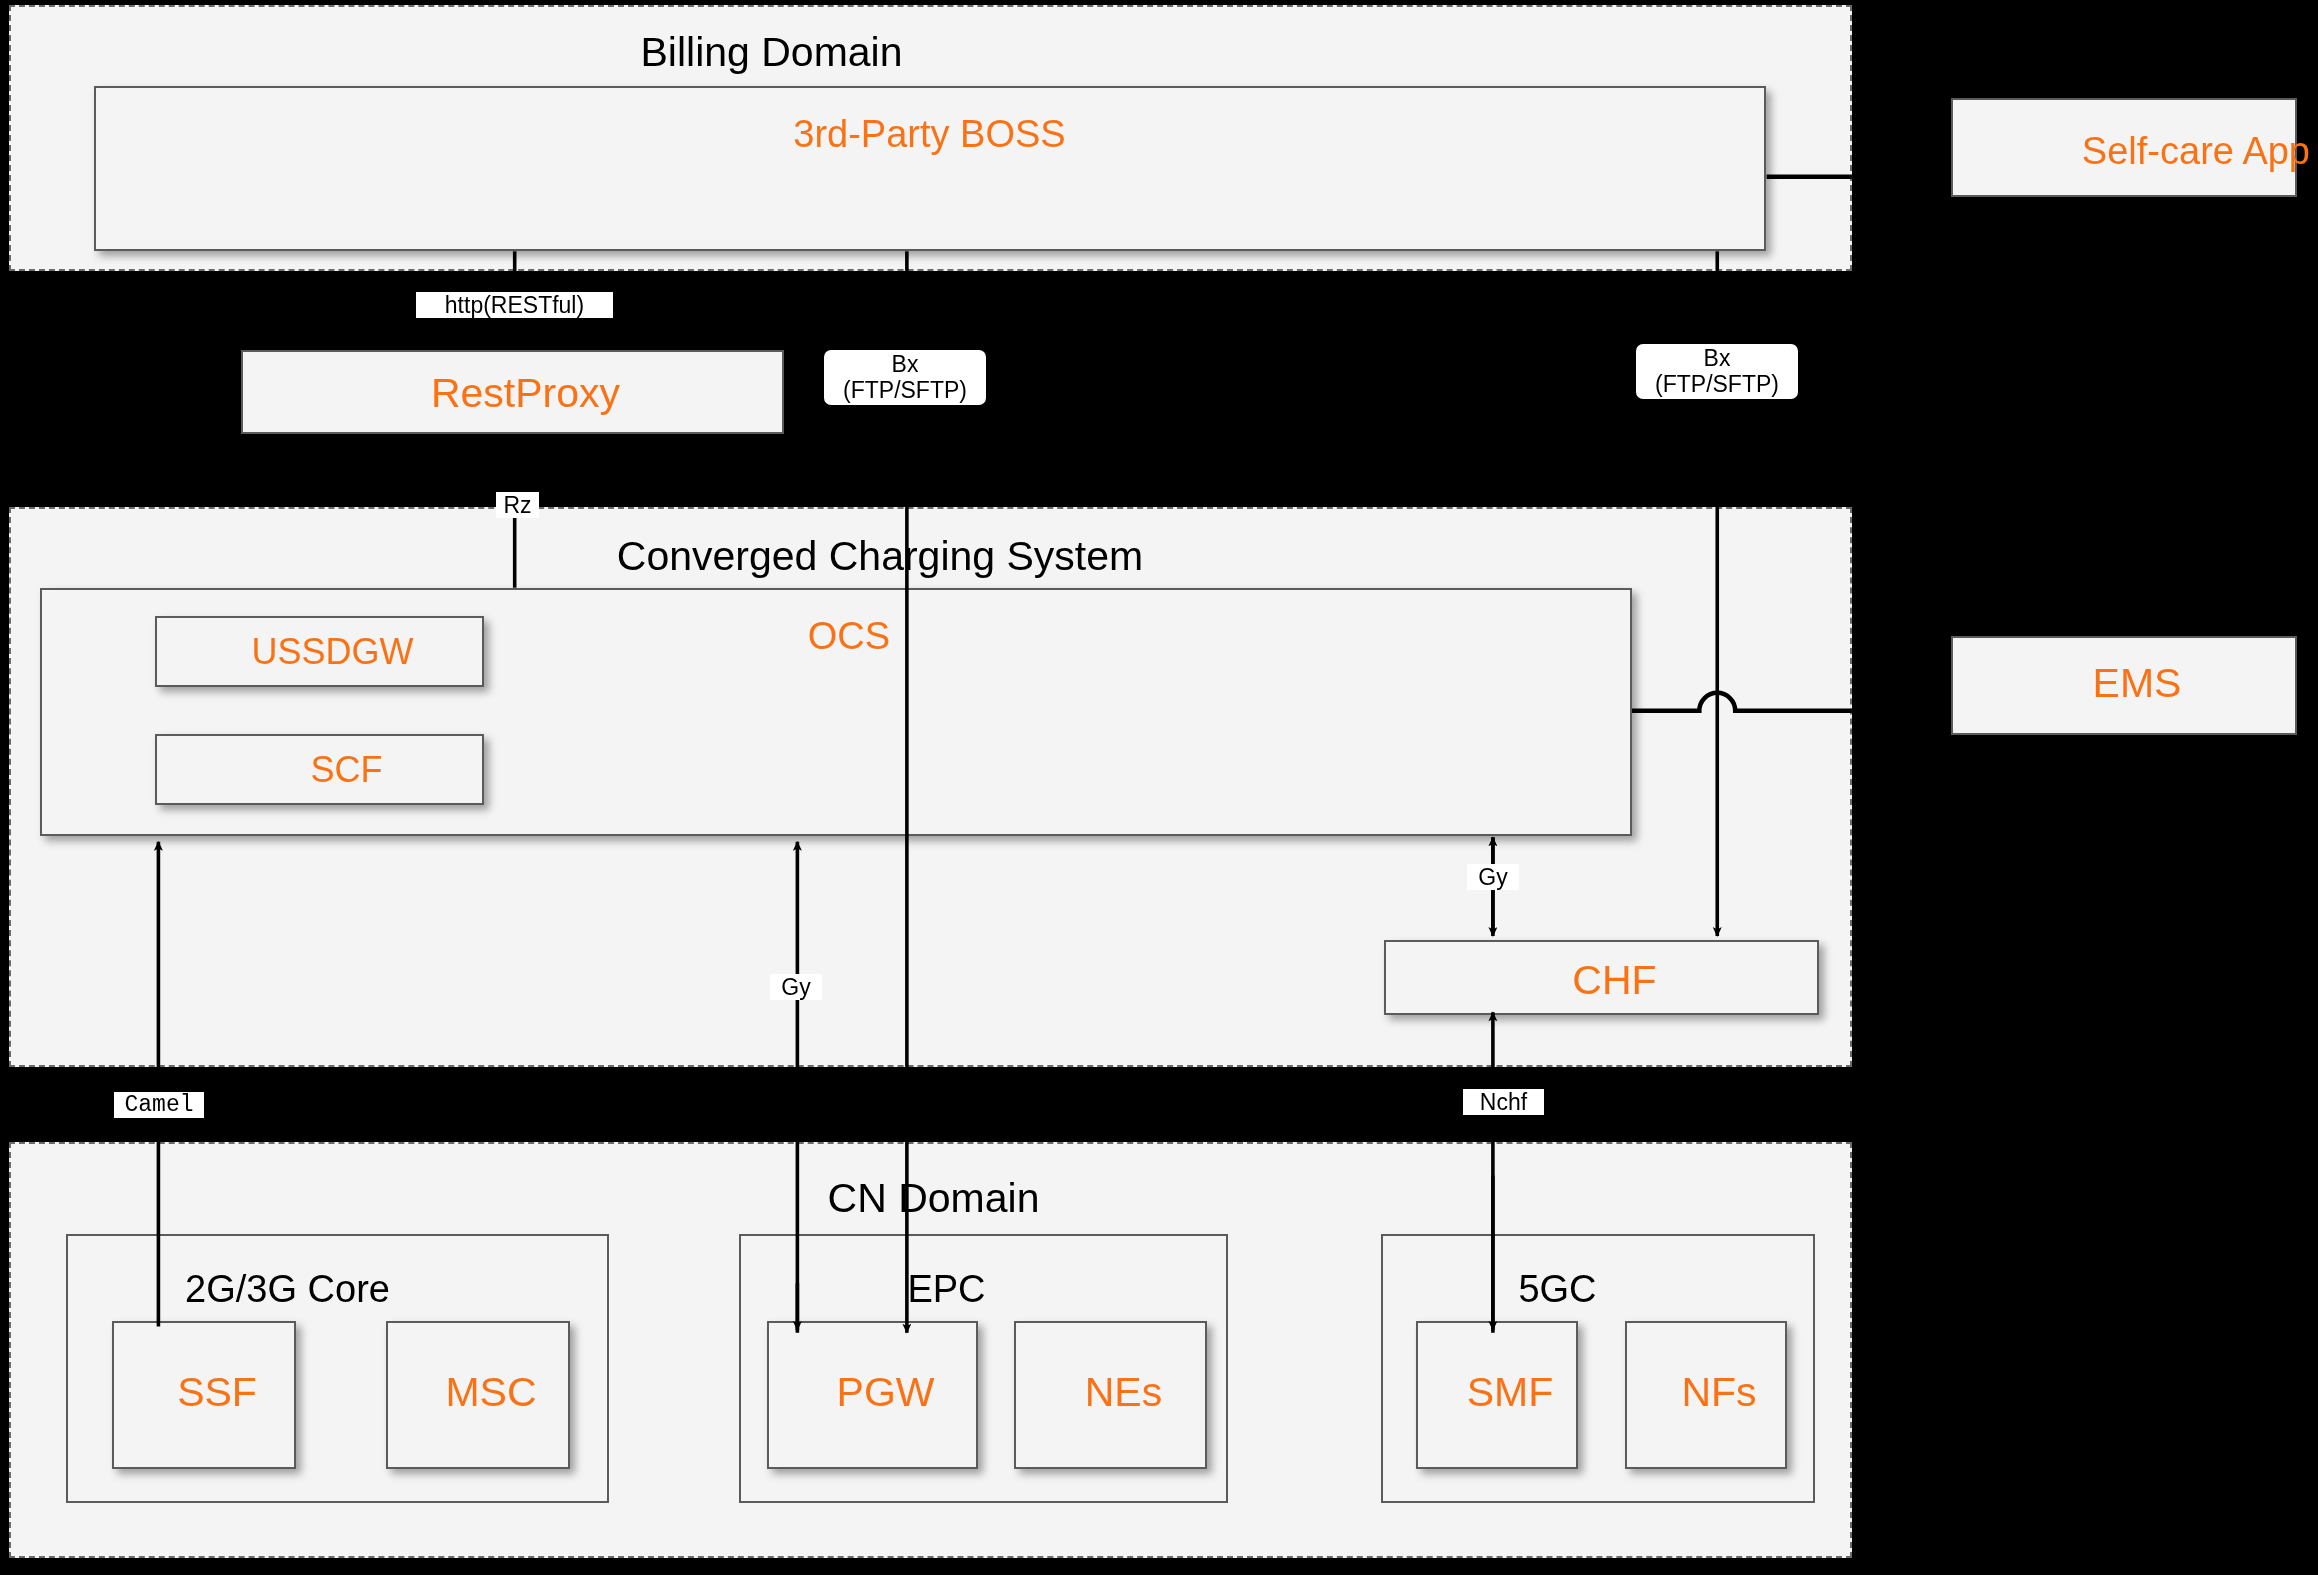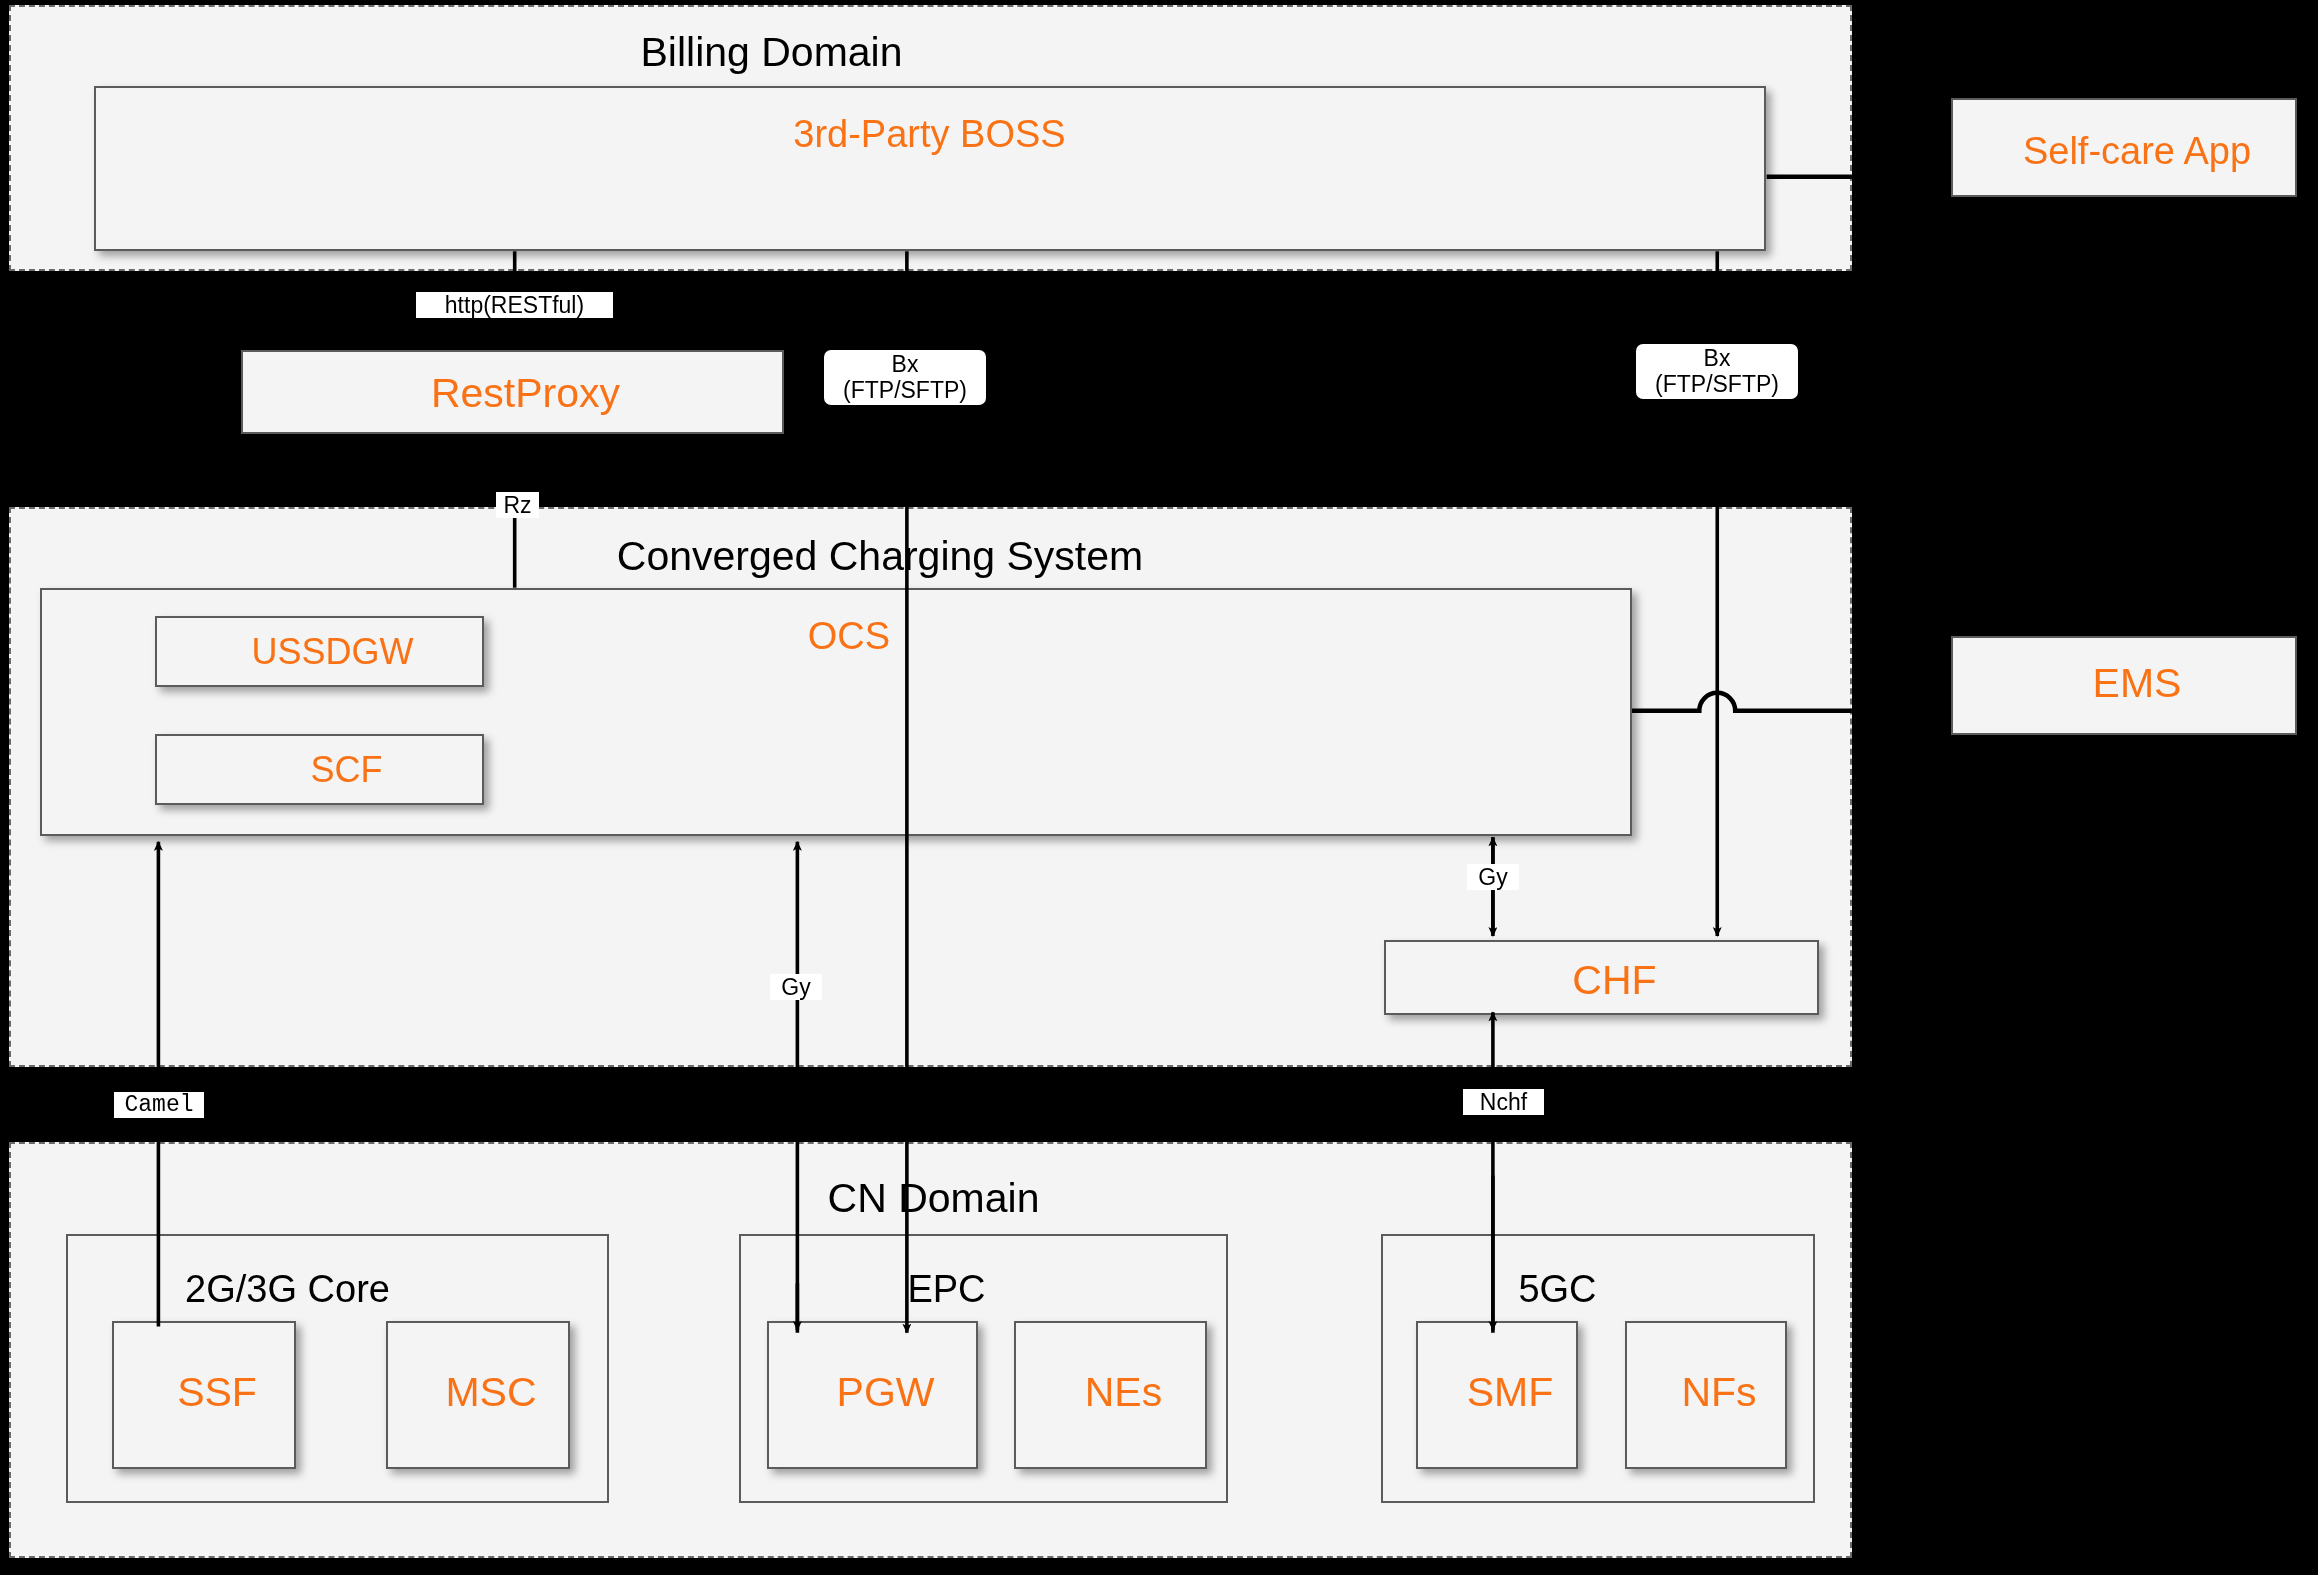--- a/index.html
+++ b/index.html
@@ -75,21 +75,21 @@
 
 <div id="canvas">
 
   <div class="dashed-zone" style="left:9px;top:5.4px;width:1843px;height:266px;"></div>
   <div class="zone-title t-xxl" style="left:592px;top:32px;width:359px;">Billing Domain</div>
 
   <div class="box" style="left:94px;top:86px;width:1672px;height:165px;"></div>
   <div class="box-label t-xl" style="left:94px;top:115px;width:1672px;text-align:center;padding-right:27px;box-sizing:border-box;">3rd-Party BOSS</div>
 
   <div class="box" style="left:1951px;top:98px;width:346px;height:99px;"></div>
-  <div class="box-label t-xl" style="left:1951px;top:132px;width:346px;">Self-care App</div>
+  <div class="box-label t-xl" style="left:1951px;top:132px;width:346px;text-align:right;">Self-care App</div>
 
   <div class="box" style="left:241px;top:350px;width:543px;height:84px;"></div>
   <div class="box-label t-xxl" style="left:241px;top:373px;width:543px;">RestProxy</div>
 
   <div class="dashed-zone" style="left:9px;top:507px;width:1843px;height:560px;"></div>
   <div class="zone-title t-xxl" style="left:530px;top:536px;width:700px;">Converged Charging System</div>
 
   <div class="box" style="left:40px;top:588px;width:1592px;height:248px;"></div>
   <div class="box-label t-xl" style="left:40px;top:617px;width:1592px;">OCS</div>
 

